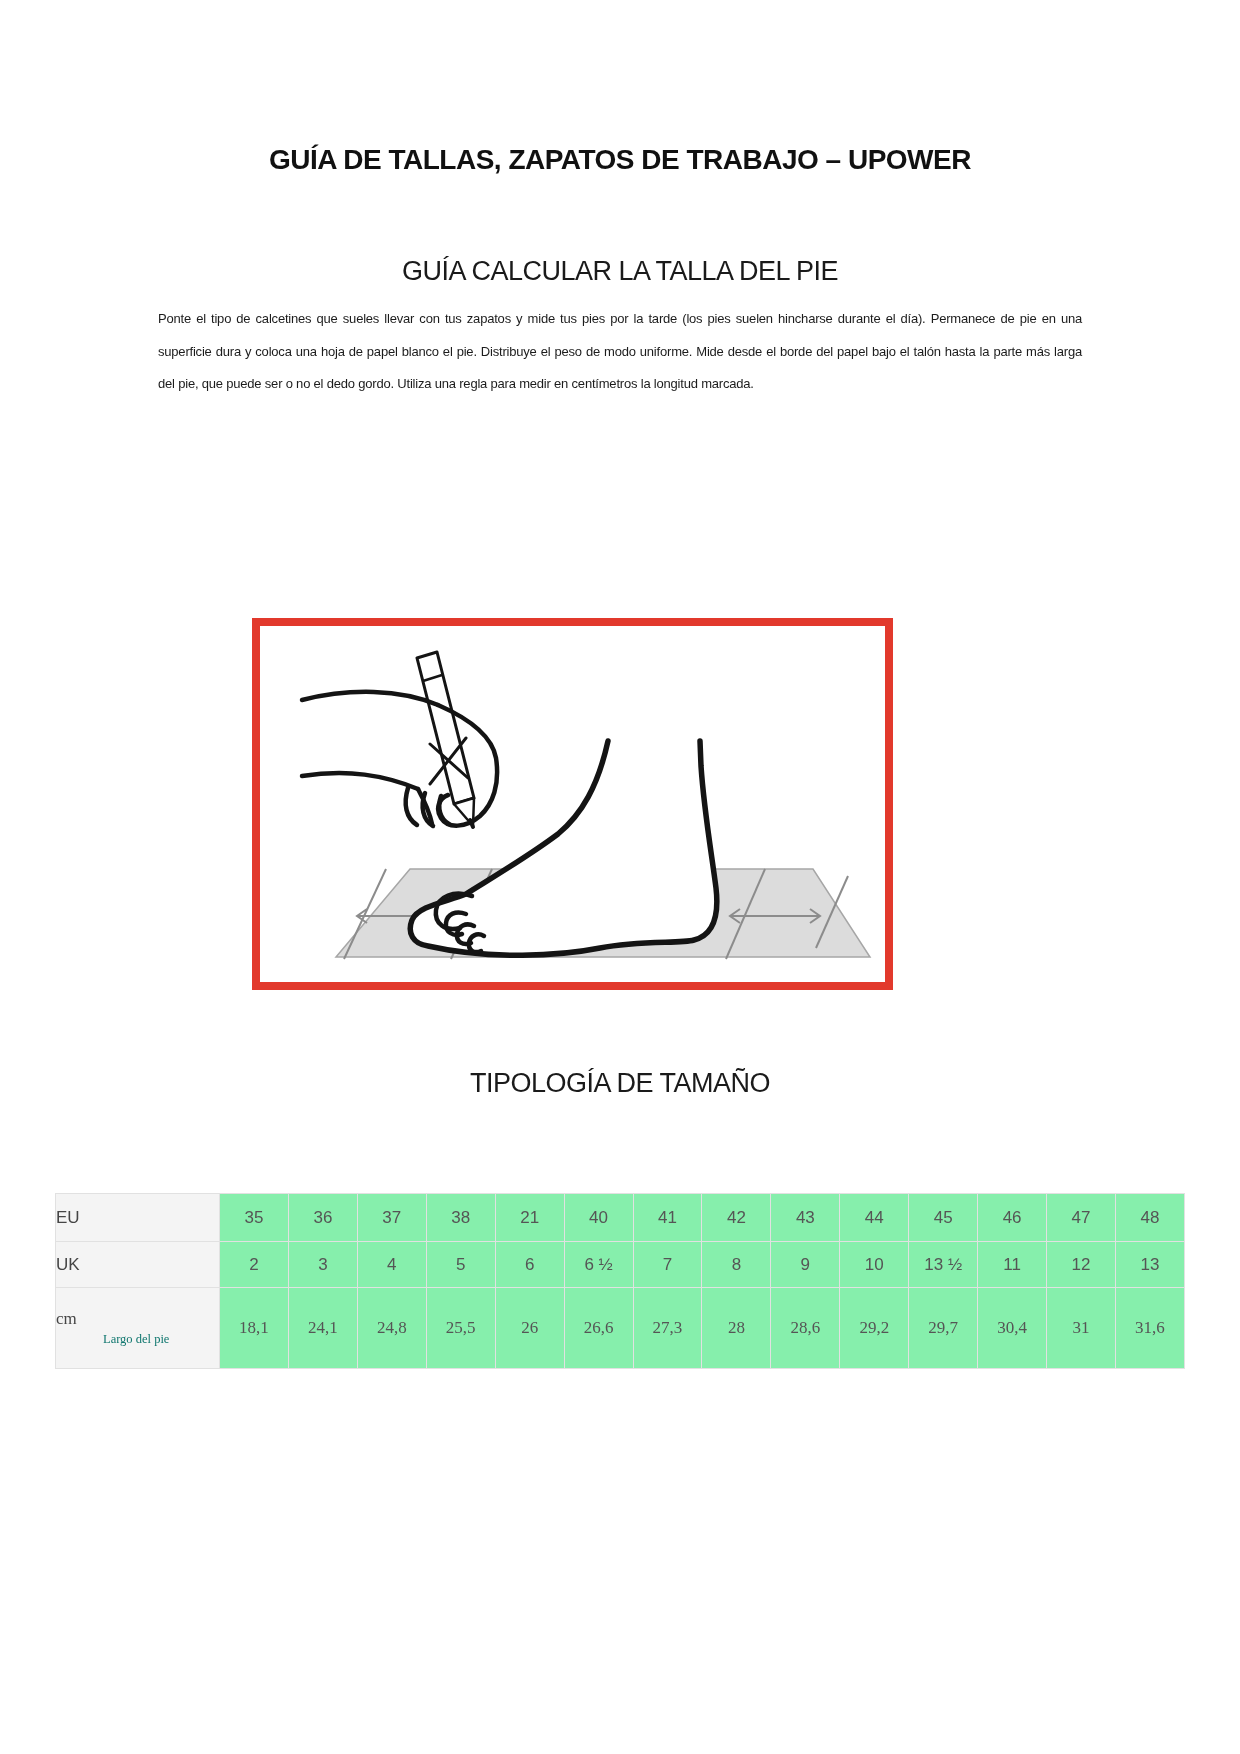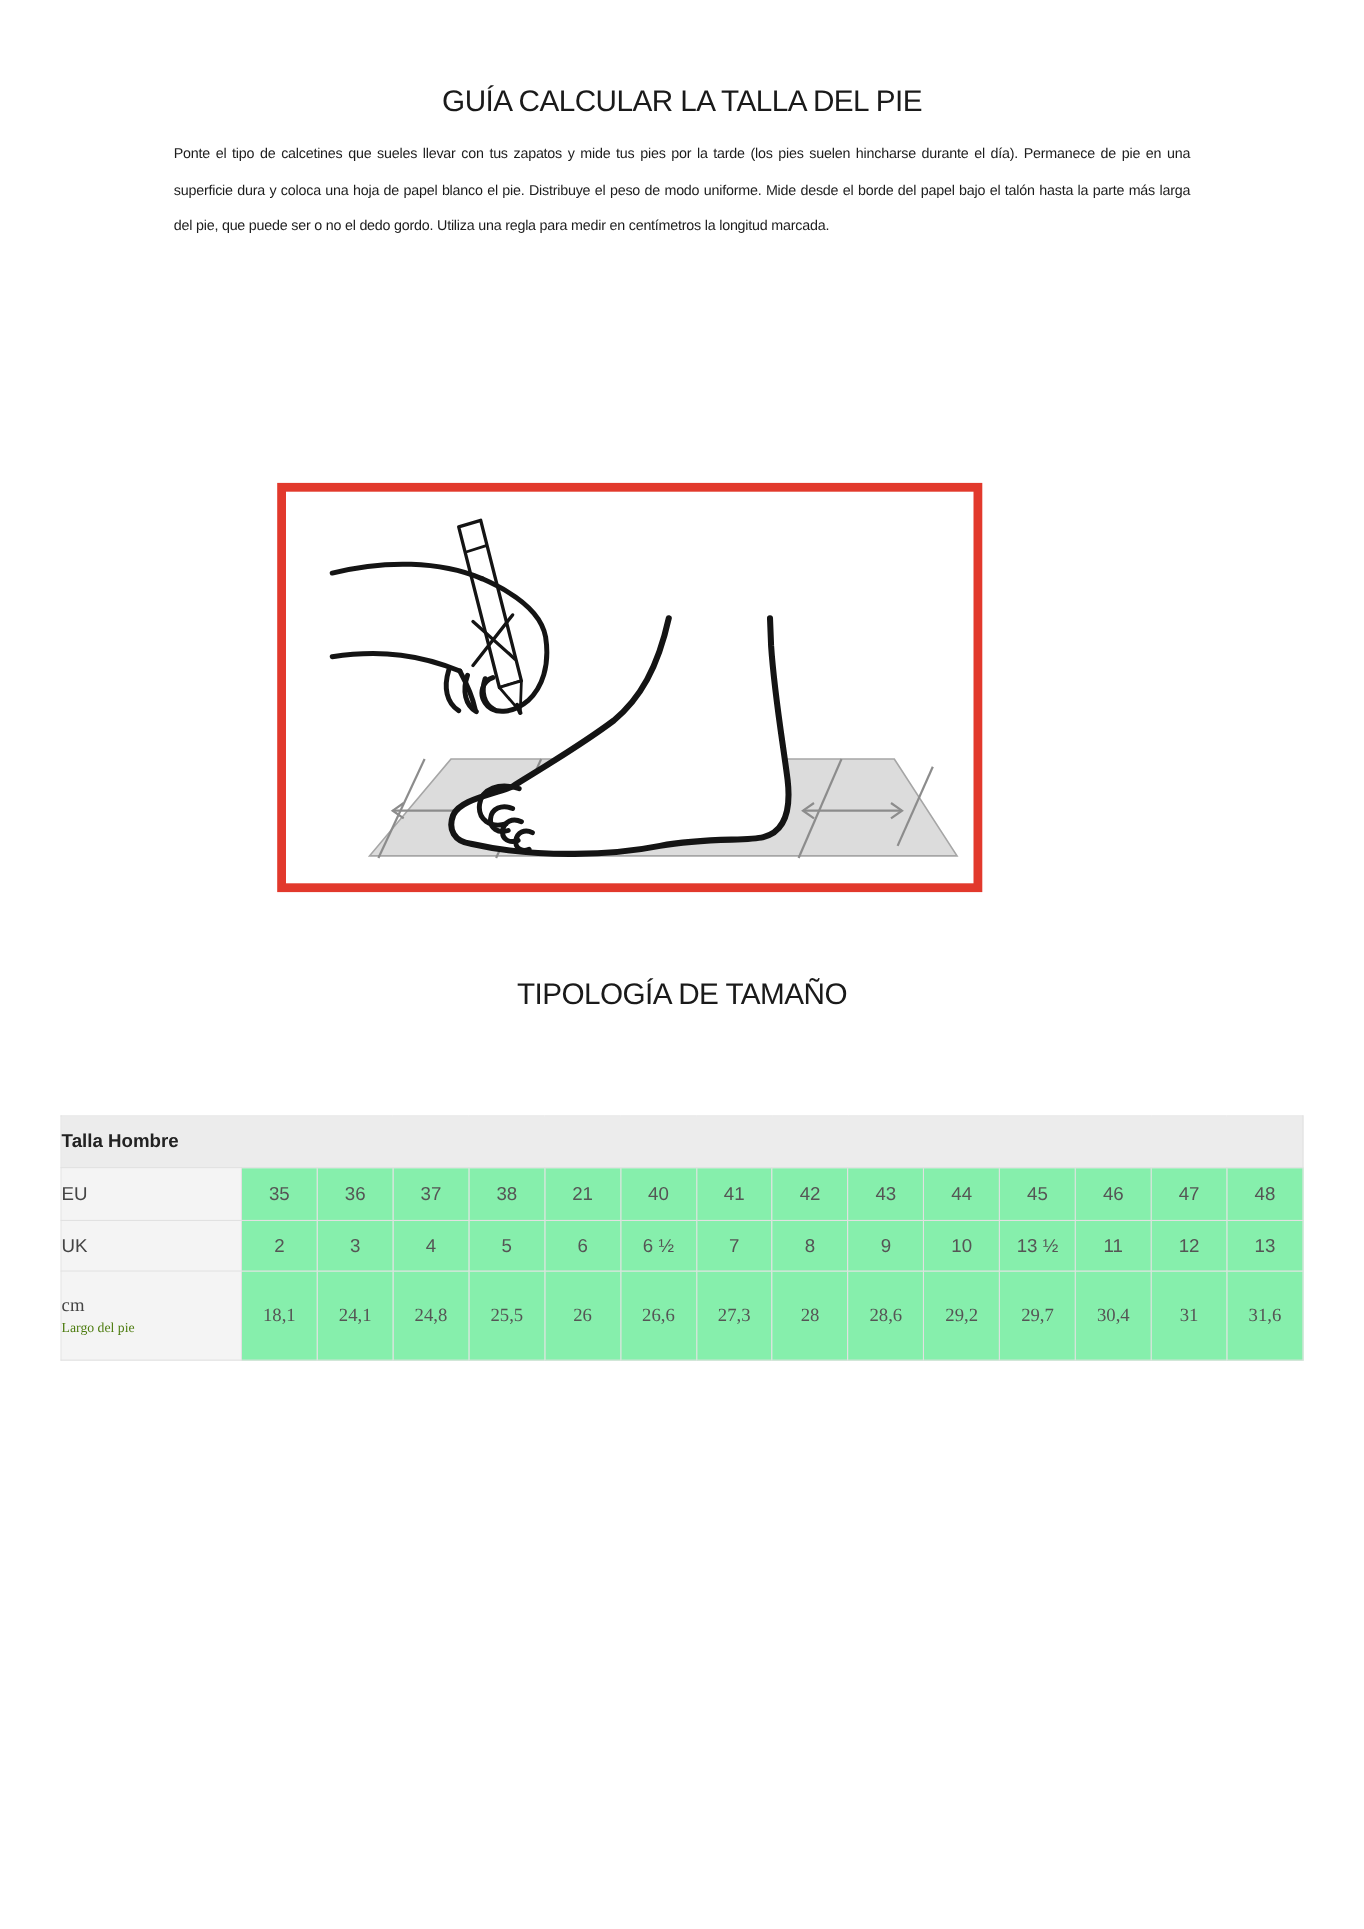--- a/index.html
+++ b/index.html
@@ -85,30 +85,32 @@
   td.value-cell {
     background: #86efac;
     color: #555555;
     text-align: center;
     height: 48px;
   }
   tr.row-uk td { height: 46px; }
   tr.row-cm td { height: 81px; font-family: Liberation Serif, serif; }
   td.label-cell .sub {
     font-size: 12.5px;
-    color: #4d7c0f;
+    color: #0f766e;
     margin-top: 3px;
     font-weight: 400;
+    margin-left: 47px;
   }
 </style>
 </head>
 <body>
 
 <div class="doc">
 
+  <h1 class="doc-title">GUÍA DE TALLAS, ZAPATOS DE TRABAJO – UPOWER</h1>
 
   <h2 class="section-heading first">GUÍA CALCULAR LA TALLA DEL PIE</h2>
 
   <p class="intro">Ponte el tipo de calcetines que sueles llevar con tus zapatos y mide tus pies por la tarde (los pies suelen hincharse durante el día). Permanece de pie en una superficie dura y coloca una hoja de papel blanco el pie. Distribuye el peso de modo uniforme. Mide desde el borde del papel bajo el talón hasta la parte más larga del pie, que puede ser o no el dedo gordo. Utiliza una regla para medir en centímetros la longitud marcada.</p>
 
   <figure class="illustration-box">
     <svg viewBox="0 0 625 356" xmlns="http://www.w3.org/2000/svg">
 
       <polygon points="150,243 553,243 610,331 76,331" fill="#dcdcdc" stroke="#a6a6a6" stroke-width="1.5"></polygon>
 
@@ -181,23 +183,20 @@
           <col>
           <col>
           <col>
           <col>
           <col>
           <col>
           <col>
           <col>
       </colgroup>
       <tbody>
-        <tr>
-          <td class="thead-cell" colspan="15">Talla Hombre</td>
-        </tr>
         <tr class="row-eu">
           <td class="label-cell">EU</td>
           <td class="value-cell">35</td>
           <td class="value-cell">36</td>
           <td class="value-cell">37</td>
           <td class="value-cell">38</td>
           <td class="value-cell">21</td>
           <td class="value-cell">40</td>
           <td class="value-cell">41</td>
           <td class="value-cell">42</td>

